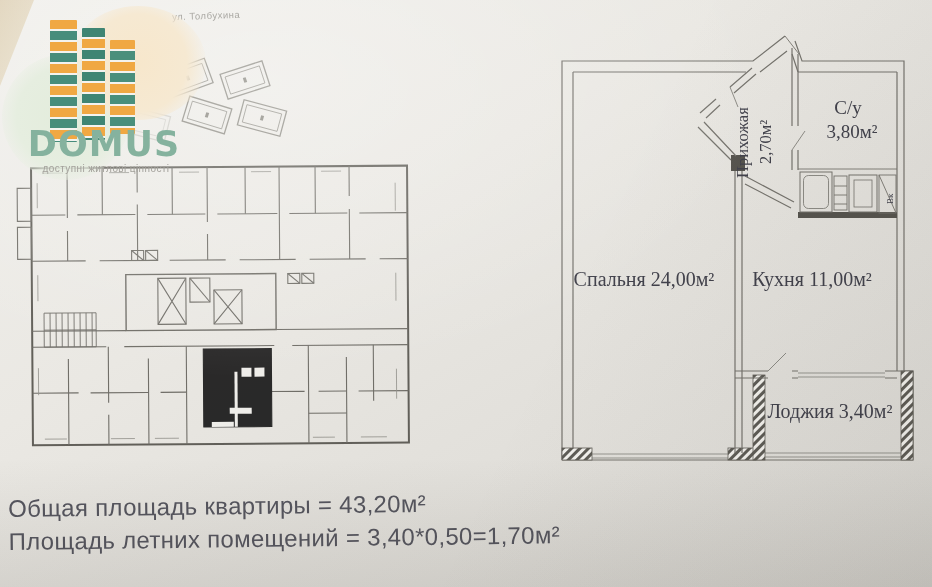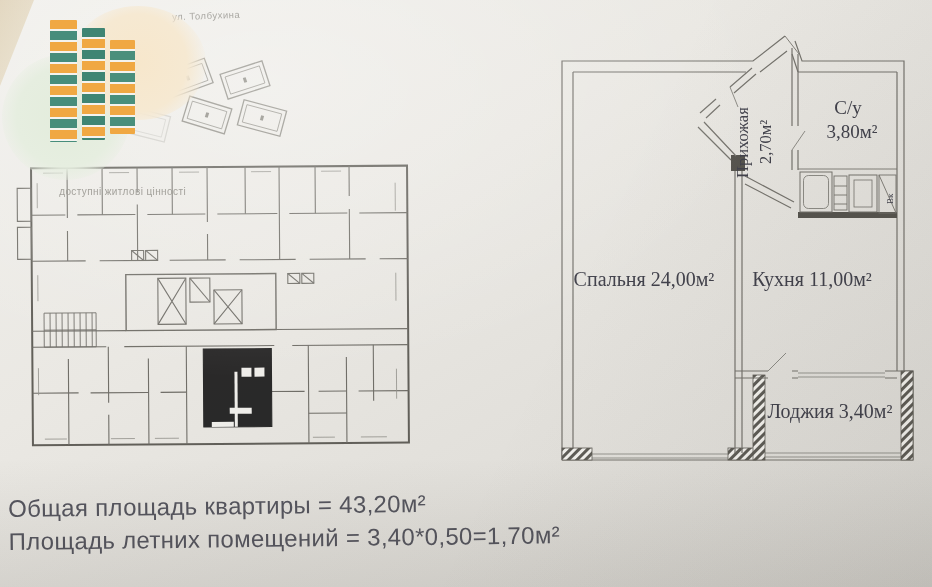--- a/index.html
+++ b/index.html
@@ -28,22 +28,22 @@
   .tower{border-radius:1px;}
   .tower.t1{width:27px;height:122px;
     background:repeating-linear-gradient(to bottom,#f0a843 0 9px,#f4f3ef 9px 11px,#478d7b 11px 20px,#f4f3ef 20px 22px);}
   .tower.t2{width:23px;height:112px;margin-top:8px;
     background:repeating-linear-gradient(to bottom,#3f8573 0 9px,#f4f3ef 9px 11px,#f0a843 11px 20px,#f4f3ef 20px 22px);}
   .tower.t3{width:25px;height:94px;margin-top:20px;
     background:repeating-linear-gradient(to bottom,#f0a843 0 9px,#f4f3ef 9px 11px,#4a8f7c 11px 20px,#f4f3ef 20px 22px);}
   .brand{position:absolute;left:20px;top:114px;width:156px;text-align:center;
     font-family:"DejaVu Sans",sans-serif;font-weight:800;font-size:35px;line-height:36px;
     color:#85b29e;letter-spacing:1px;}
-  .tagline{position:absolute;left:20px;top:151px;width:160px;text-align:right;
-    font-size:10px;color:#a3a19b;letter-spacing:.4px;margin-top:23px;}
+  .tagline{position:absolute;left:20px;top:151px;width:160px;text-align:center;
+    font-size:10px;color:#a3a19b;letter-spacing:.4px;}
   
   .street{position:absolute;left:172px;top:10px;font-size:9.5px;color:#8f8d86;
     transform:rotate(-2deg);letter-spacing:.5px;}
   .summary{position:absolute;left:8px;top:492px;color:#55555e;
     font-size:24px;line-height:33px;letter-spacing:.3px;transform:rotate(-.7deg);transform-origin:left top;}
   
   svg{position:absolute;}
   svg text{font-family:"Liberation Serif",serif;fill:#41414b;}
 </style>
 </head>
@@ -88,20 +88,21 @@
   <div class="street">ул. Толбухина</div>
 
   <div class="logo">
     <div class="circle mint"></div>
     <div class="circle peach"></div>
     <div class="towers">
       <div class="tower t1"></div>
       <div class="tower t2"></div>
       <div class="tower t3"></div>
     </div>
+    <div class="brand">DOMUS</div>
     <div class="tagline">доступні житлові цінності</div>
   </div>
 
   <svg style="left:8px;top:162px;transform:rotate(-.4deg);" width="404" height="290" viewBox="0 0 404 290">
     <g stroke="#66645e" fill="none" stroke-width="1.1" opacity=".92">
       <g>
         <rect x="24" y="5" width="376" height="277" stroke-width="2" stroke="#56544e"></rect>
         <rect x="10" y="25" width="14" height="33"></rect>
         <rect x="10" y="64" width="14" height="32"></rect>
       </g>

